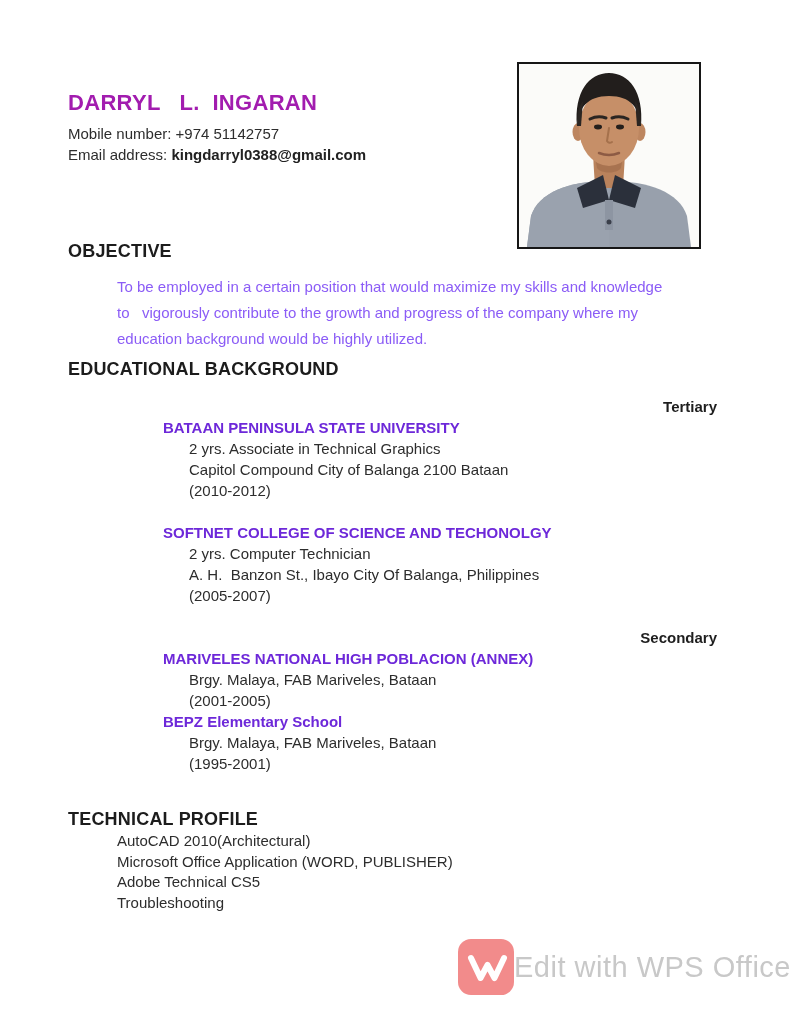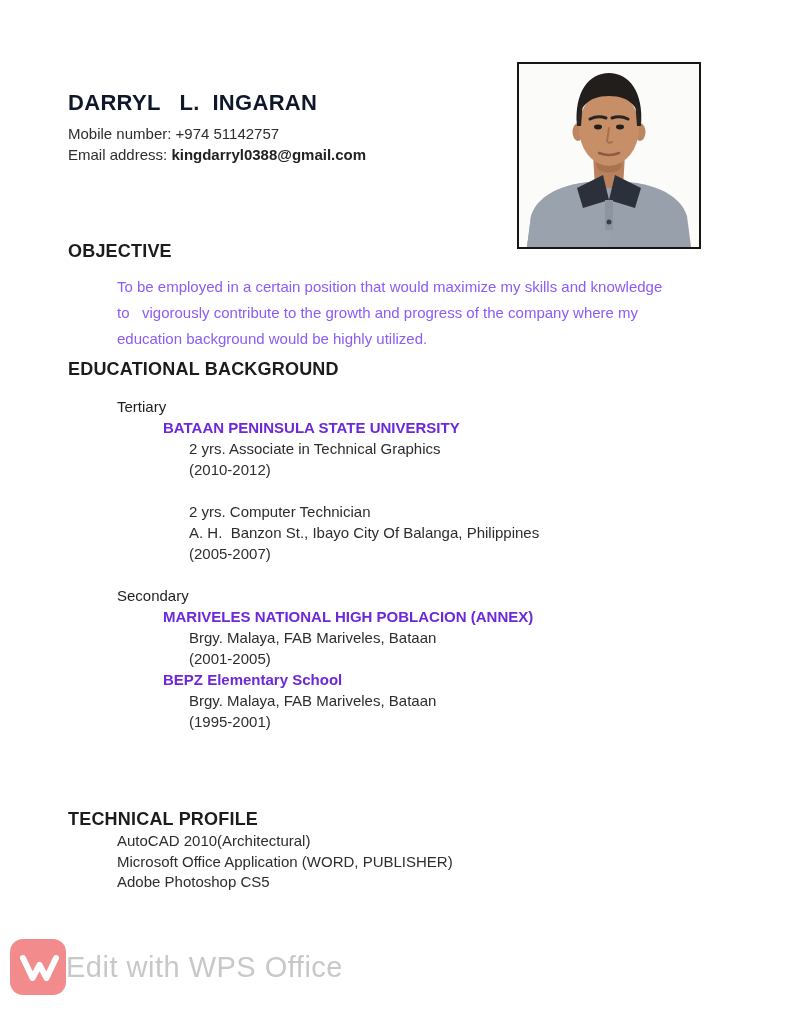--- a/index.html
+++ b/index.html
@@ -7,21 +7,21 @@
     position:relative;
     width:791px;height:1024px;
     background:#ffffff;
     overflow:hidden;
     font-family:"Liberation Sans", sans-serif;
     color:#2d2d2d;
   }
   
   .header-block{position:absolute;left:68px;top:90px;}
   .name{
-    font-size:22px;font-weight:700;color:#0f172a;
+    font-size:22px;font-weight:700;color:#a21caf;
     letter-spacing:0.3px;white-space:pre;margin-bottom:7px;
   }
   .contact-line{font-size:15px;line-height:21px;white-space:pre;color:#2d2d2d;}
   .contact-line .bold{font-weight:700;color:#222;}
   
   .photo{
     position:absolute;left:517px;top:62px;width:184px;height:187px;
     border:2px solid #161616;box-sizing:border-box;background:#fbfbfa;
   }
   .photo svg{display:block;width:100%;height:100%;}
@@ -29,30 +29,30 @@
   .sec-title{
     position:absolute;left:68px;
     font-size:18px;font-weight:700;color:#1c1c1c;letter-spacing:0.2px;
   }
   .objective-para{
     position:absolute;left:117px;top:274px;width:606px;
     font-size:15px;line-height:26px;color:#8b5cf6;
   }
   .objective-para .pline{white-space:pre;}
   .edu-body{position:absolute;left:117px;top:396px;width:600px;font-size:15px;line-height:21px;}
-  .level-label{font-weight:400;color:#1e1e1e;white-space:pre;}
+  .level-label{font-weight:700;color:#1e1e1e;white-space:pre;text-align:right;}
   .school-name{font-weight:600;color:#6d28d9;margin-left:46px;white-space:pre;}
   .school-detail{margin-left:72px;white-space:pre;}
   .gap-after{margin-bottom:21px;}
   .tech-items{position:absolute;left:117px;top:831px;font-size:15px;line-height:20.5px;}
   .tech-items div{white-space:pre;}
   
   .watermark{
     position:absolute;left:0;top:939px;width:100%;
-    display:flex;justify-content:flex-start;align-items:center;
+    display:flex;justify-content:flex-end;align-items:center;
     padding-left:10px;box-sizing:border-box;
   }
   .wm-logo{width:56px;height:56px;display:block;}
   .wm-text{
     font-size:29px;font-weight:400;letter-spacing:0.5px;
     color:#c8c8c8;font-family:"Liberation Sans", sans-serif;
   }
 </style>
 </head>
 <body>
@@ -110,24 +110,26 @@
   </div>
 
   <div class="sec-title" style="top:359px">EDUCATIONAL BACKGROUND</div>
   <div class="edu-body">
 
     <div class="level-label">Tertiary</div>
 
     <div class="gap-after">
       <div class="school-name">BATAAN PENINSULA STATE UNIVERSITY</div>
       <div class="school-detail">2 yrs. Associate in Technical Graphics</div>
+      <div class="school-detail">Capitol Compound City of Balanga 2100 Bataan</div>
       <div class="school-detail">(2010-2012)</div>
     </div>
 
     <div class="gap-after">
+      <div class="school-name">SOFTNET COLLEGE OF SCIENCE AND TECHONOLGY</div>
       <div class="school-detail">2 yrs. Computer Technician</div>
       <div class="school-detail">A. H.  Banzon St., Ibayo City Of Balanga, Philippines</div>
       <div class="school-detail">(2005-2007)</div>
     </div>
 
     <div class="level-label">Secondary</div>
     <div>
       <div class="school-name">MARIVELES NATIONAL HIGH POBLACION (ANNEX)</div>
       <div class="school-detail">Brgy. Malaya, FAB Mariveles, Bataan</div>
       <div class="school-detail">(2001-2005)</div>
@@ -138,21 +140,22 @@
       <div class="school-detail">Brgy. Malaya, FAB Mariveles, Bataan</div>
       <div class="school-detail">(1995-2001)</div>
     </div>
 
   </div>
 
   <div class="sec-title" style="top:809px">TECHNICAL PROFILE</div>
   <div class="tech-items">
     <div>AutoCAD 2010(Architectural)</div>
     <div>Microsoft Office Application (WORD, PUBLISHER)</div>
-    <div>Adobe Photoshop CS5</div>
+    <div>Adobe Technical CS5</div>
+    <div>Troubleshooting</div>
   </div>
 
   <div class="watermark">
     <svg class="wm-logo" viewBox="0 0 56 56">
       <rect x="0" y="0" width="56" height="56" rx="13" fill="#f28b8b"></rect>
       <path d="M13,19 L22.5,39 L29.5,26 L36.5,39 L46,19" stroke="#ffffff" stroke-width="6" fill="none" stroke-linecap="round" stroke-linejoin="round"></path>
     </svg>
     <span class="wm-text" style="color: rgb(200, 200, 200);">Edit with WPS Office</span>
   </div>
 

